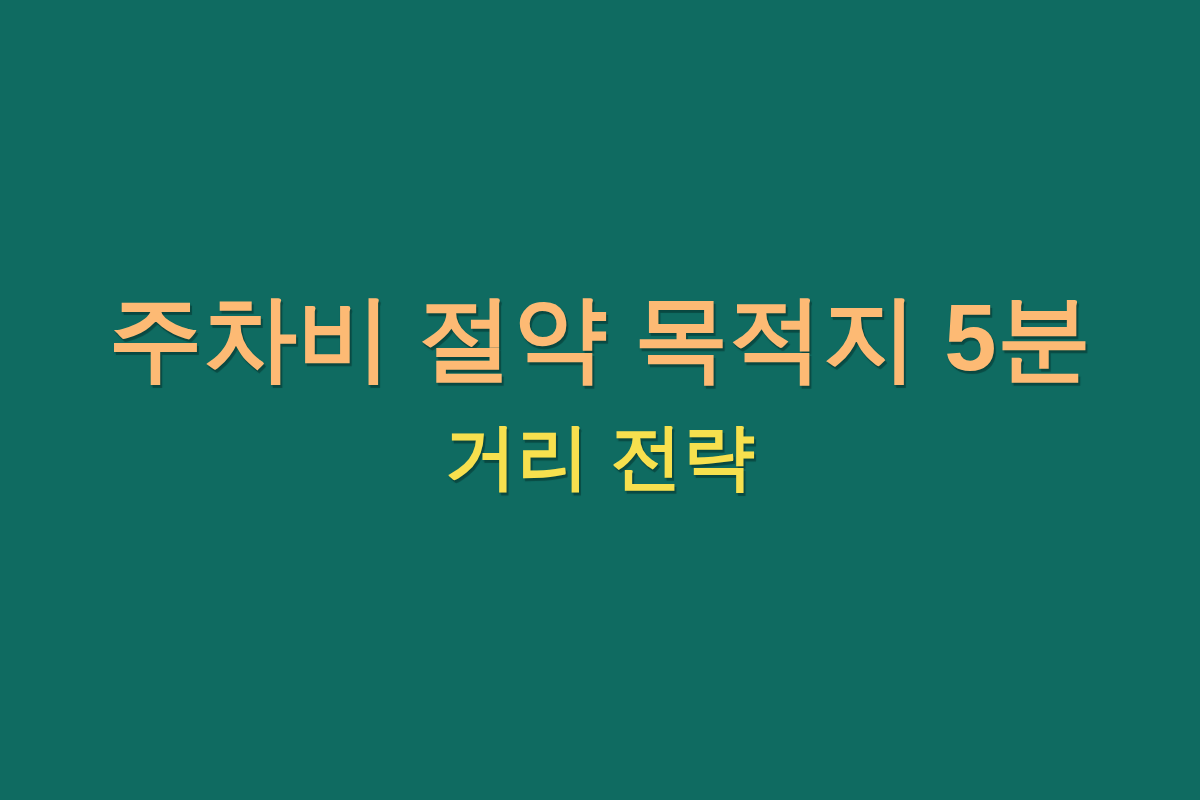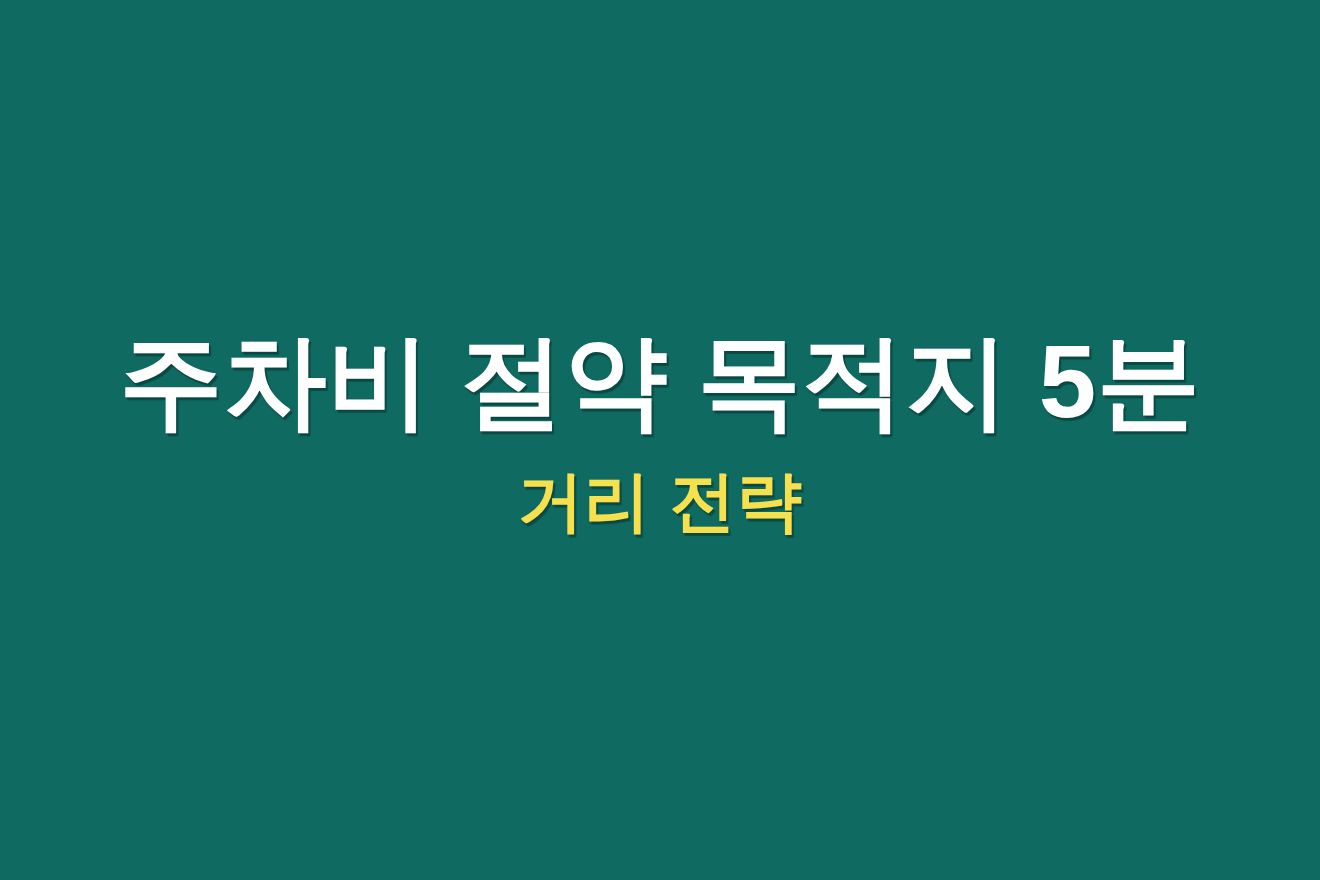--- a/index.html
+++ b/index.html
@@ -56,29 +56,29 @@
     text-shadow:
       2px 3px 0 rgba(8, 60, 54, 0.55),
       1px 2px 2px rgba(6, 48, 43, 0.40);
   }
 
   .headline-line--primary {
     font-size: 94px;
   }
 
   .headline-line--secondary {
-    font-size: 60px;
+    font-size: 72px;
   }
 </style>
 </head>
 <body>
 
 <div class="thumbnail-canvas" style="background-color: rgb(15, 107, 97);">
 
   <div class="headline-block">
 
-    <span class="headline-line headline-line--primary" style="color: #ffffff;">주차비 절약 목적지 5분</span>
+    <span class="headline-line headline-line--primary" style="color: #fdba74;">주차비 절약 목적지 5분</span>
 
     <span class="headline-line headline-line--secondary" style="color: rgb(247, 224, 78);">거리 전략</span>
 
   </div>
 
 </div>
 
 </body></html>

